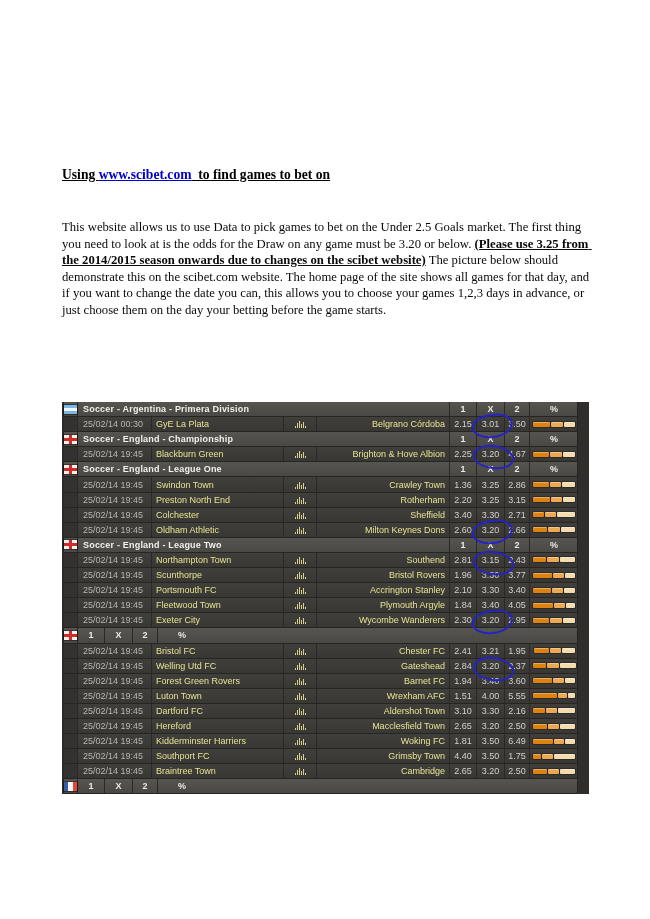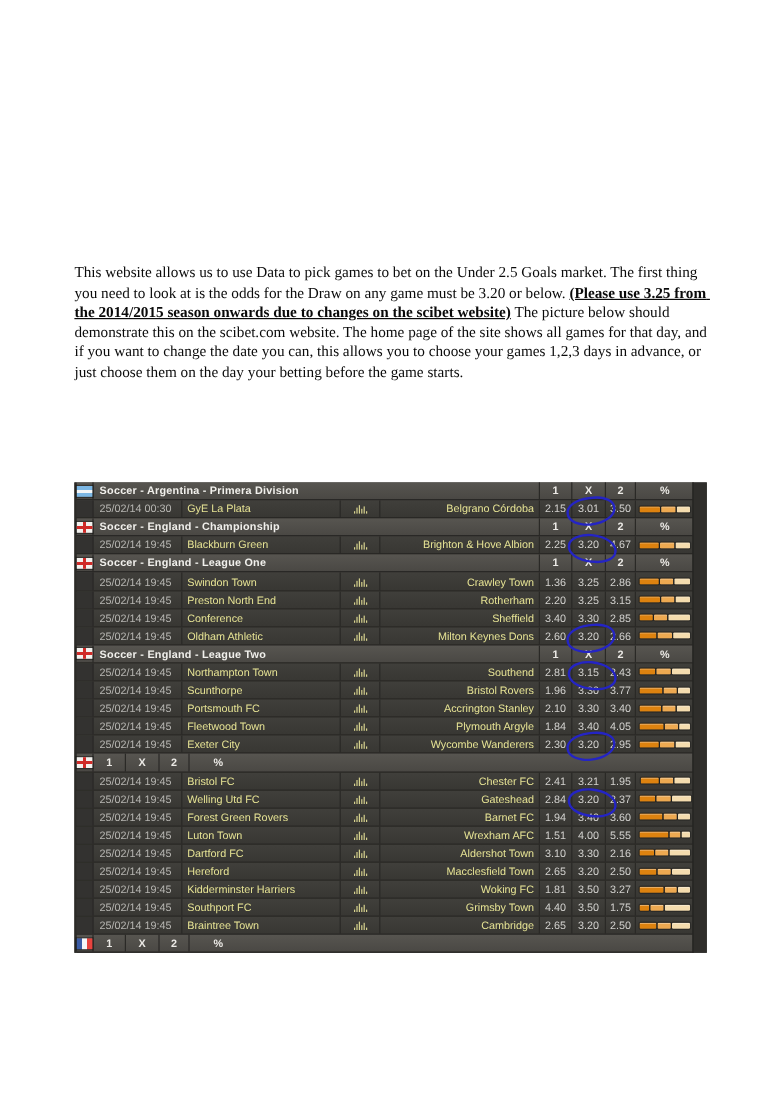--- a/index.html
+++ b/index.html
@@ -78,20 +78,21 @@
     pointer-events:none; z-index:6;
   }
   .circle.b { transform:rotate(5deg); left:-4px; top:-2px; border-radius:48% 55% 45% 52%; }
   .circle.a { transform:rotate(-6deg); }
 </style>
 </head>
 <body>
 
 <div class="page">
 
+  <div class="doc-title"><span class="u">Using </span><a class="link">www.scibet.com</a><span class="u">  to find games to bet on</span></div>
 
   <div class="doc-para"><span>This website allows us to use Data to pick games to bet on the Under 2.5 Goals market. The first thing you need to look at is the odds for the Draw on any game must be 3.20 or below. </span><span class="bold-u">(Please use 3.25 from the 2014/2015 season onwards due to changes on the scibet website)</span><span> The picture below should demonstrate this on the scibet.com website. The home page of the site shows all games for that day, and if you want to change the date you can, this allows you to choose your games 1,2,3 days in advance, or just choose them on the day your betting before the game starts.</span></div>
 
   <div class="odds-table">
     <div>
         <div class="t-row header">
           <div class="c c-flag">
             <div class="flag flag-argentina"></div>
           </div>
           <div class="c c-title">Soccer - Argentina - Primera Division</div>
@@ -220,35 +221,35 @@
             <div class="bar">
               <span style="width: 17px; background: linear-gradient(rgb(221, 130, 15), rgb(221, 130, 15)) rgb(221, 130, 15);"></span>
               <span style="width: 11px; background: linear-gradient(rgb(237, 169, 81), rgb(237, 169, 81)) rgb(237, 169, 81);"></span>
               <span style="width: 12px; background: linear-gradient(rgb(244, 220, 174), rgb(244, 220, 174)) rgb(244, 220, 174);"></span>
             </div>
           </div>
         </div>
         <div class="t-row game">
           <div class="c c-flag"></div>
           <div class="c c-date">25/02/14 19:45</div>
-          <div class="c c-home">Conference</div>
+          <div class="c c-home">Colchester</div>
           <div class="c c-icon">
             <div class="bars">
               <span style="height: 2px;"></span>
               <span style="height: 5px;"></span>
               <span style="height: 7px;"></span>
               <span style="height: 4px;"></span>
               <span style="height: 6px;"></span>
               <span style="height: 2px;"></span>
             </div>
           </div>
           <div class="c c-away">Sheffield</div>
           <div class="c c-o1">3.40</div>
           <div class="c c-ox">3.30</div>
-          <div class="c c-o2">2.85</div>
+          <div class="c c-o2">2.71</div>
           <div class="c c-pct">
             <div class="bar">
               <span style="width: 11px; background: linear-gradient(rgb(221, 130, 15), rgb(221, 130, 15)) rgb(221, 130, 15);"></span>
               <span style="width: 11px; background: linear-gradient(rgb(237, 169, 81), rgb(237, 169, 81)) rgb(237, 169, 81);"></span>
               <span style="width: 18px; background: linear-gradient(rgb(244, 220, 174), rgb(244, 220, 174)) rgb(244, 220, 174);"></span>
             </div>
           </div>
         </div>
         <div class="t-row game">
           <div class="c c-flag"></div>
@@ -591,21 +592,21 @@
               <span style="height: 5px;"></span>
               <span style="height: 7px;"></span>
               <span style="height: 4px;"></span>
               <span style="height: 6px;"></span>
               <span style="height: 2px;"></span>
             </div>
           </div>
           <div class="c c-away">Woking FC</div>
           <div class="c c-o1">1.81</div>
           <div class="c c-ox">3.50</div>
-          <div class="c c-o2">3.27</div>
+          <div class="c c-o2">6.49</div>
           <div class="c c-pct">
             <div class="bar">
               <span style="width: 20px; background: linear-gradient(rgb(221, 130, 15), rgb(221, 130, 15)) rgb(221, 130, 15);"></span>
               <span style="width: 10px; background: linear-gradient(rgb(237, 169, 81), rgb(237, 169, 81)) rgb(237, 169, 81);"></span>
               <span style="width: 10px; background: linear-gradient(rgb(244, 220, 174), rgb(244, 220, 174)) rgb(244, 220, 174);"></span>
             </div>
           </div>
         </div>
         <div class="t-row game">
           <div class="c c-flag"></div>

